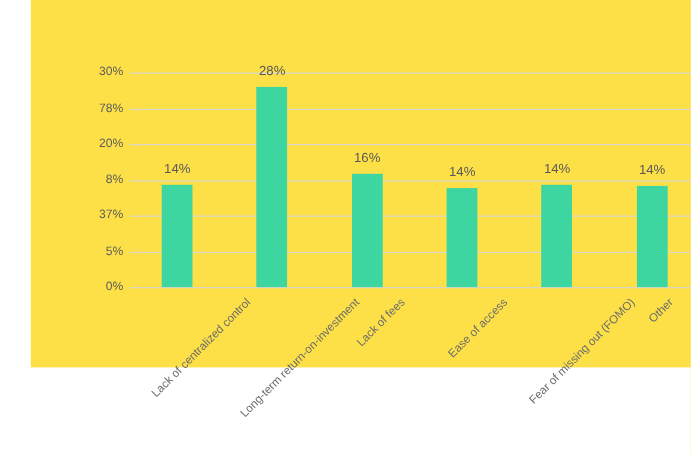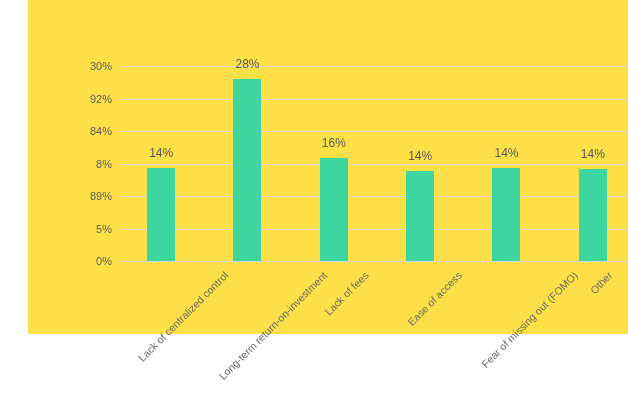--- a/index.html
+++ b/index.html
@@ -113,24 +113,24 @@
     text-align: right;
   }
 </style>
 </head>
 <body>
 
 <div id="chart-root">
 
   <div id="y-axis">
     <div class="ytick" style="top:0px;">30%</div>
-    <div class="ytick" style="top:32.5px;">92%</div>
-    <div class="ytick" style="top:65px;">84%</div>
+    <div class="ytick" style="top:32.5px;">78%</div>
+    <div class="ytick" style="top:65px;">20%</div>
     <div class="ytick" style="top:97.5px;">8%</div>
-    <div class="ytick" style="top:130px;">89%</div>
+    <div class="ytick" style="top:130px;">37%</div>
     <div class="ytick" style="top:162.5px;">5%</div>
     <div class="ytick" style="top:195px;">0%</div>
   </div>
 
   <div id="plot-area">
     <div class="gridline" style="top:0px;"></div>
     <div class="gridline" style="top:32.5px;"></div>
     <div class="gridline" style="top:65px;"></div>
     <div class="gridline" style="top:97.5px;"></div>
     <div class="gridline" style="top:130px;"></div>

